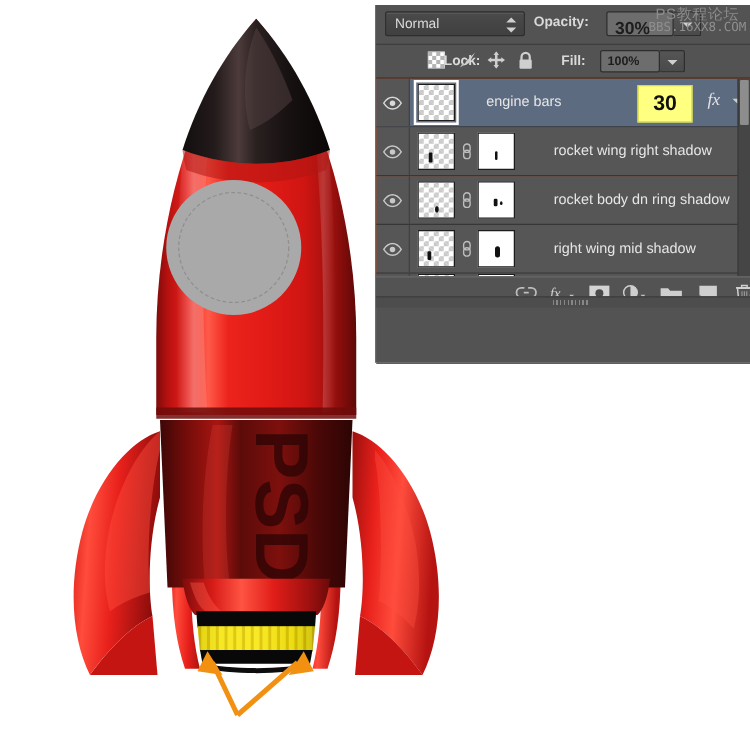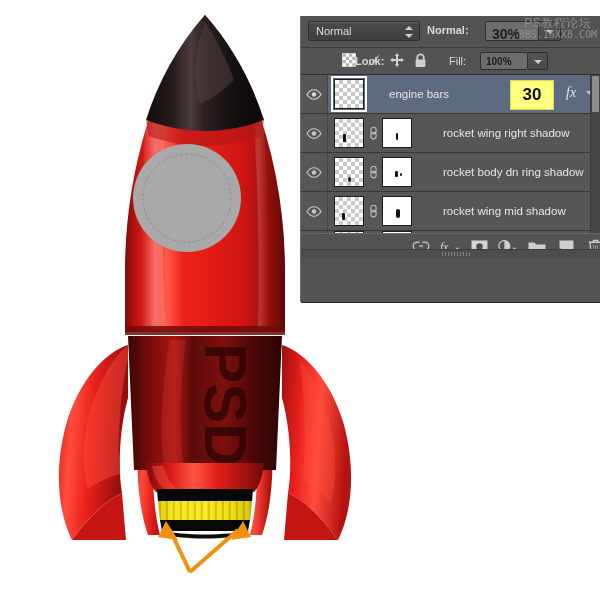--- a/index.html
+++ b/index.html
@@ -7,21 +7,21 @@
     width:600px;height:600px;overflow:hidden;position:relative;background:#ffffff;
     font-family:"Liberation Sans", sans-serif;
   }
 
   
   #canvas{position:absolute;left:0;top:0;width:600px;height:600px;background:#fff;}
   #rocket-svg{position:absolute;left:0;top:0;}
 
   
   #layers-panel{
-    position:absolute;left:300px;top:16px;width:300px;height:286px;
+    position:absolute;left:300px;top:4px;width:300px;height:286px;
     background:#535353;
     border-left:1px solid #6e6e6e;
     box-sizing:border-box;
     color:#d4d4d4;
     font-size:11px;
     -webkit-font-smoothing:antialiased;
   }
 
   
   .panel-row-1{
@@ -66,21 +66,21 @@
   }
   .wm1{font-size:12px;color:#8c8c8c;letter-spacing:.5px;}
   .wm2{font-size:10px;color:#8f8f8f;font-family:"DejaVu Sans Mono",monospace;letter-spacing:0px;}
 
   
   .panel-row-2{
     position:relative;height:26px;background:#535353;border-bottom:1px solid #2f2f2f;
   }
   .lock-label{position:absolute;left:6px;top:7px;font-size:11px;font-weight:bold;color:#d9d9d9;margin-left:48px;}
   .lock-ic{position:absolute;top:5px;width:16px;height:16px;}
-  .fill-label{position:absolute;left:148px;top:7px;font-size:11px;font-weight:normal;color:#d9d9d9;}
+  .fill-label{position:absolute;left:148px;top:7px;font-size:11px;font-weight:bold;color:#d9d9d9;}
   .fill-field{position:absolute;left:179px;top:4px;width:48px;height:18px;
     background:#6d6d6d;border:1px solid #2e2e2e;border-radius:2px;box-sizing:border-box;}
   .fill-field .val{position:absolute;left:5px;top:3px;font-size:10px;color:#1d1d1d;font-weight:bold;}
   .fill-dd{position:absolute;left:227px;top:4px;width:20px;height:18px;
     background:linear-gradient(#555,#4a4a4a);border:1px solid #2e2e2e;border-left:none;border-radius:0 2px 2px 0;box-sizing:border-box;}
   .fill-dd i{position:absolute;left:6px;top:7px;width:0;height:0;
     border-left:4px solid transparent;border-right:4px solid transparent;border-top:4px solid #cfcfcf;}
 
   
   .layer-list{position:relative;height:158px;background:#c2410c;overflow:hidden;text-align:right;}
@@ -314,21 +314,21 @@
 <div id="layers-panel">
 
   <div class="panel-row-1">
     <div class="blend-select">
       <span class="lbl">Normal</span>
       <span class="stepper">
         <i class="up"></i>
           <i class="dn"></i>
       </span>
     </div>
-    <span class="opacity-label">Normal:</span>
+    <span class="opacity-label">Opacity:</span>
     <div class="opacity-field">
       <span class="val">30%</span>
     </div>
     <div class="dd-btn">
       <i></i>
     </div>
     <div class="watermark">
       <div class="wm1">PS教程论坛</div>
       <div class="wm2">BBS.16XX8.COM</div>
     </div>
@@ -465,21 +465,21 @@
         <span class="link-ic">
           <svg width="9" height="14" viewBox="0 0 9 14">
             <path d="M4.5,1.2 a2.6,2.6 0 0 1 2.6,2.6 v1.5 a2.6,2.6 0 0 1 -5.2,0 v-1.5 a2.6,2.6 0 0 1 2.6,-2.6 z" fill="none" stroke="#bdbdbd" stroke-width="1.1"></path>
             <path d="M4.5,6.2 a2.6,2.6 0 0 1 2.6,2.6 v1.5 a2.6,2.6 0 0 1 -5.2,0 v-1.5 a2.6,2.6 0 0 1 2.6,-2.6 z" fill="none" stroke="#bdbdbd" stroke-width="1.1"></path>
           </svg>
         </span>
         <div class="thumb mask">
           <span class="blob" style="left:13px;top:12px;width:4px;height:9px;border-radius:2px;"></span>
         </div>
       </div>
-      <div class="layer-name" style="left:142px">rocket wing mid shadow</div>
+      <div class="layer-name" style="left:142px">right wing mid shadow</div>
     </div>
 
     <div class="partial-row">
       <div class="eye-cell"></div>
       <div class="thumbs">
         <div class="thumb"></div>
         <span class="link-ic"></span>
         <div class="thumb mask"></div>
       </div>
     </div>

